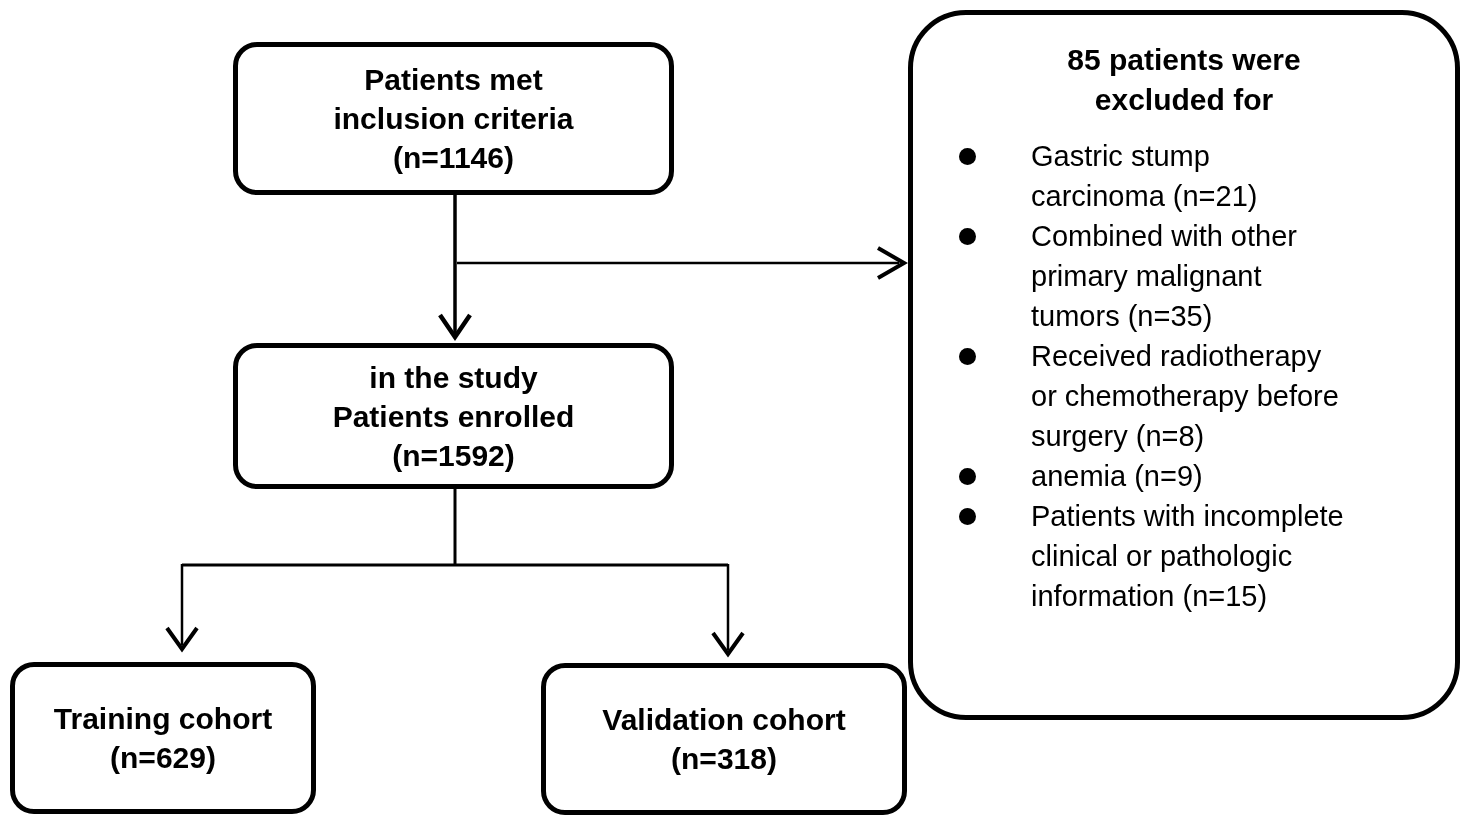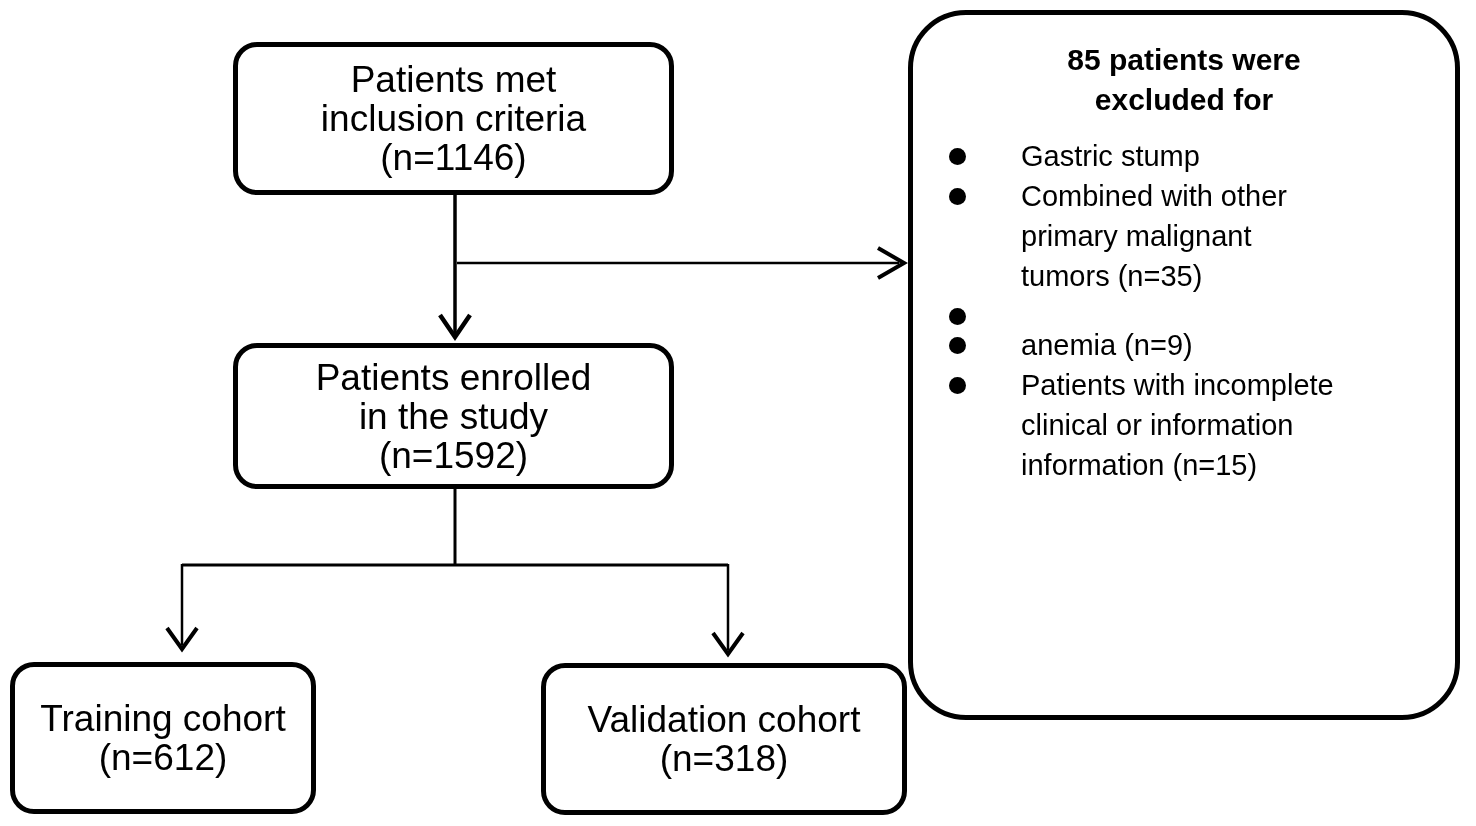--- a/index.html
+++ b/index.html
@@ -12,36 +12,36 @@
   .connectors { position:absolute; left:0; top:0; width:1476px; height:826px; }
   .connectors line, .connectors polyline { stroke:#000; fill:none; }
 
   .node {
     position:absolute; background:#fff;
     border:5px solid #000; border-radius:24px;
     display:flex; flex-direction:column;
     align-items:center; justify-content:center;
     text-align:center; box-sizing:border-box;
   }
-  .node .nline { font-size:37px; font-weight:normal; line-height:39px; white-space:nowrap; }
+  .node .nline { font-size:30px; font-weight:bold; line-height:39px; white-space:nowrap; }
 
   #inclusion  { left:233px; top:42px;  width:441px; height:153px; }
   #enrolled   { left:233px; top:343px; width:441px; height:146px; }
   #training   { left:10px;  top:662px; width:306px; height:152px; }
   #validation { left:512px; top:663px; width:366px; height:152px;margin-left:29px; }
 
   #excluded {
     left:908px; top:10px; width:552px; height:710px;
     border-radius:58px;
     justify-content:flex-start; align-items:stretch;
     text-align:left;
   }
   .ex-title { margin-top:25px; text-align:center; font-weight:bold; font-size:30px; line-height:40px; }
   .ex-list  { margin-top:16px; }
-  .ex-item  { display:flex; align-items:flex-start; padding-left:36px; }
+  .ex-item  { display:flex; align-items:flex-start; padding-left:46px; }
   .bullet   { flex:none; width:17px; height:17px; border-radius:50%; background:#000; margin-top:12px; }
   .ex-lines { margin-left:55px; font-size:29px; line-height:40px; font-weight:normal; }
 </style>
 </head>
 <body>
 
 <div class="canvas">
 
   <svg class="connectors" viewBox="0 0 1476 826" xmlns="http://www.w3.org/2000/svg">
 
@@ -61,74 +61,80 @@
     <polyline points="713,633 728,654 743,633" stroke-width="4"></polyline>
   </svg>
 
   <div class="node" id="inclusion">
     <div class="nline">Patients met</div>
     <div class="nline">inclusion criteria</div>
     <div class="nline">(n=1146)</div>
   </div>
 
   <div class="node" id="enrolled">
+    <div class="nline">in the study</div>
     <div class="nline">Patients enrolled</div>
-    <div class="nline">in the study</div>
     <div class="nline">(n=1592)</div>
   </div>
 
   <div class="node" id="training">
     <div class="nline">Training cohort</div>
-    <div class="nline">(n=612)</div>
+    <div class="nline">(n=629)</div>
   </div>
 
   <div class="node" id="validation">
     <div class="nline">Validation cohort</div>
     <div class="nline">(n=318)</div>
   </div>
 
   <div class="node" id="excluded">
     <div class="ex-title">
       <div>85 patients were</div>
       <div>excluded for</div>
     </div>
     <div class="ex-list">
 
       <div class="ex-item">
         <span class="bullet"></span>
         <div class="ex-lines">
           <div>Gastric stump</div>
+          <div>carcinoma (n=21)</div>
         </div>
       </div>
 
       <div class="ex-item">
         <span class="bullet"></span>
         <div class="ex-lines">
           <div>Combined with other</div>
           <div>primary malignant</div>
           <div>tumors (n=35)</div>
         </div>
       </div>
 
       <div class="ex-item">
         <span class="bullet"></span>
+        <div class="ex-lines">
+          <div>Received radiotherapy</div>
+          <div>or chemotherapy before</div>
+          <div>surgery (n=8)</div>
+        </div>
       </div>
 
       <div class="ex-item">
         <span class="bullet"></span>
         <div class="ex-lines">
           <div>anemia (n=9)</div>
         </div>
       </div>
 
       <div class="ex-item">
         <span class="bullet"></span>
         <div class="ex-lines">
           <div>Patients with incomplete</div>
-          <div>clinical or information</div>
+          <div>clinical or pathologic</div>
           <div>information (n=15)</div>
         </div>
       </div>
 
     </div>
   </div>
 
 </div>
 
 </body></html>

